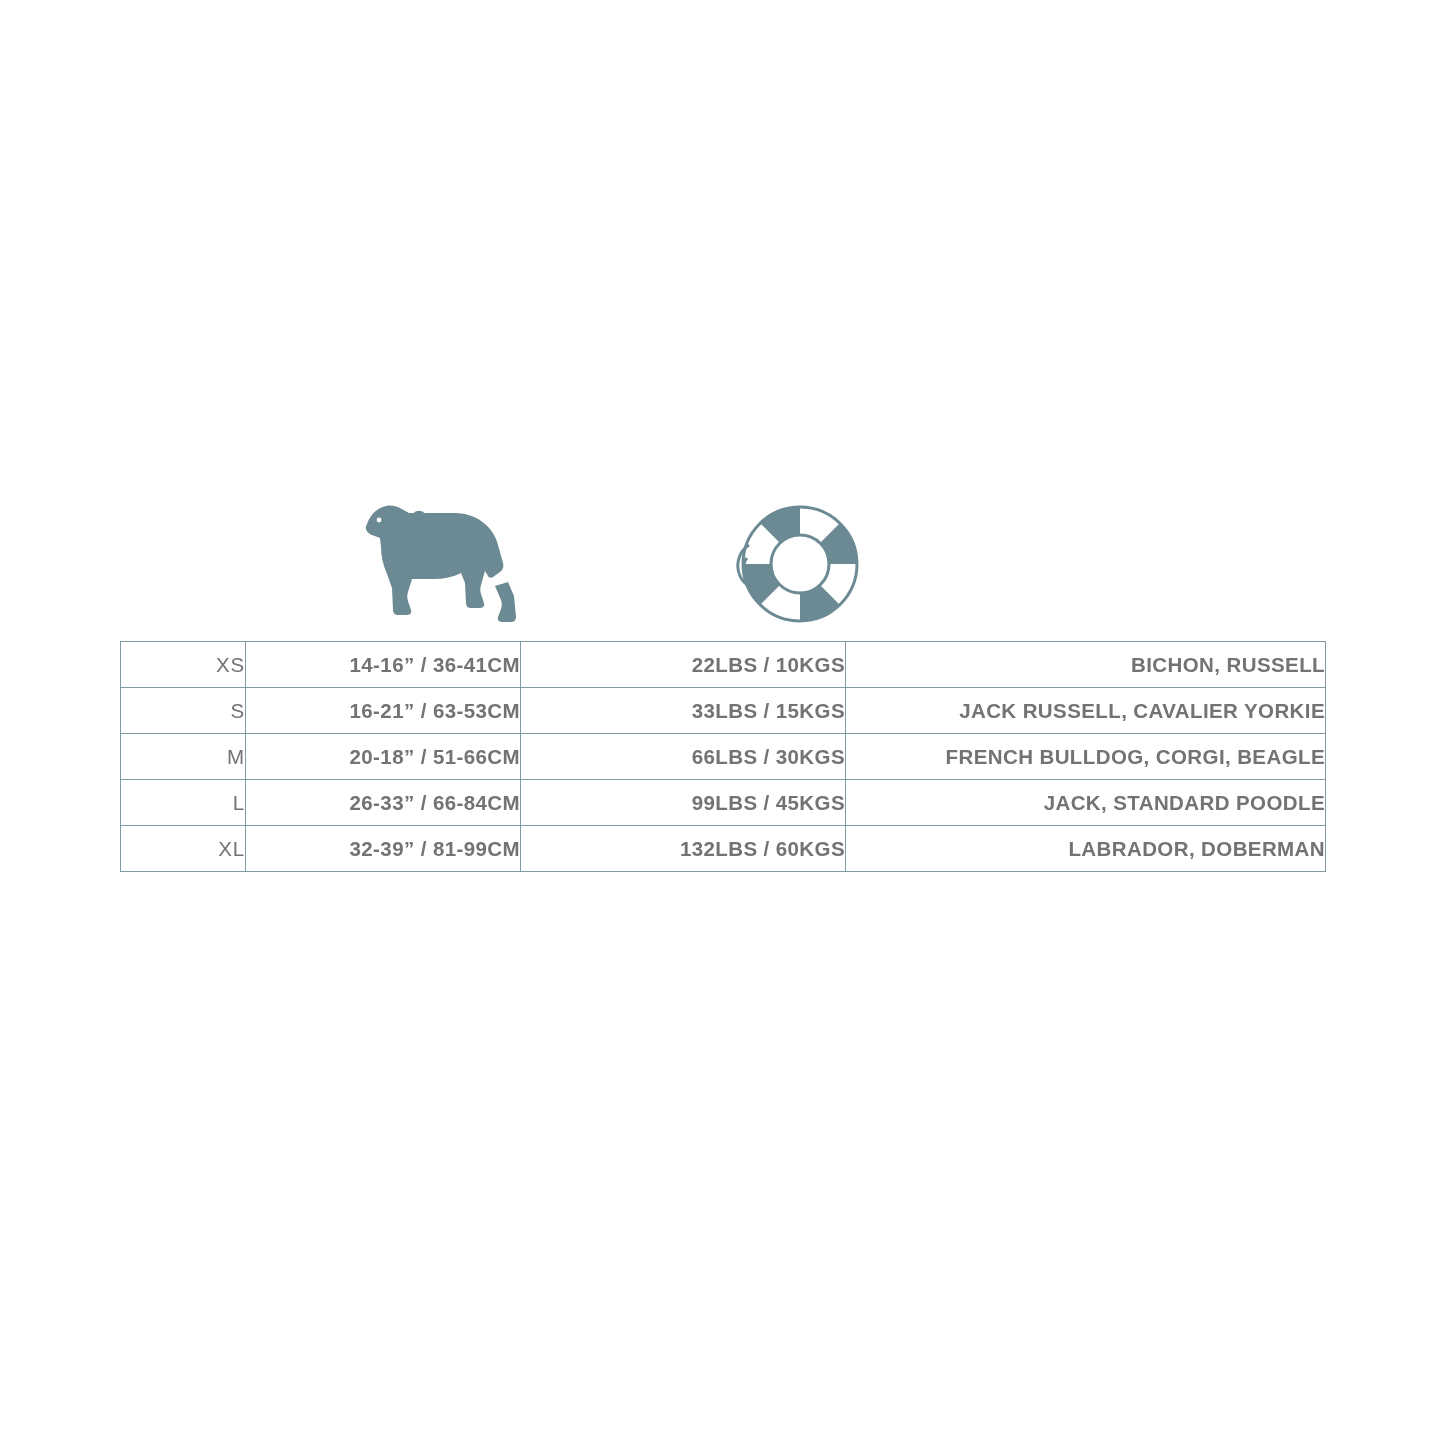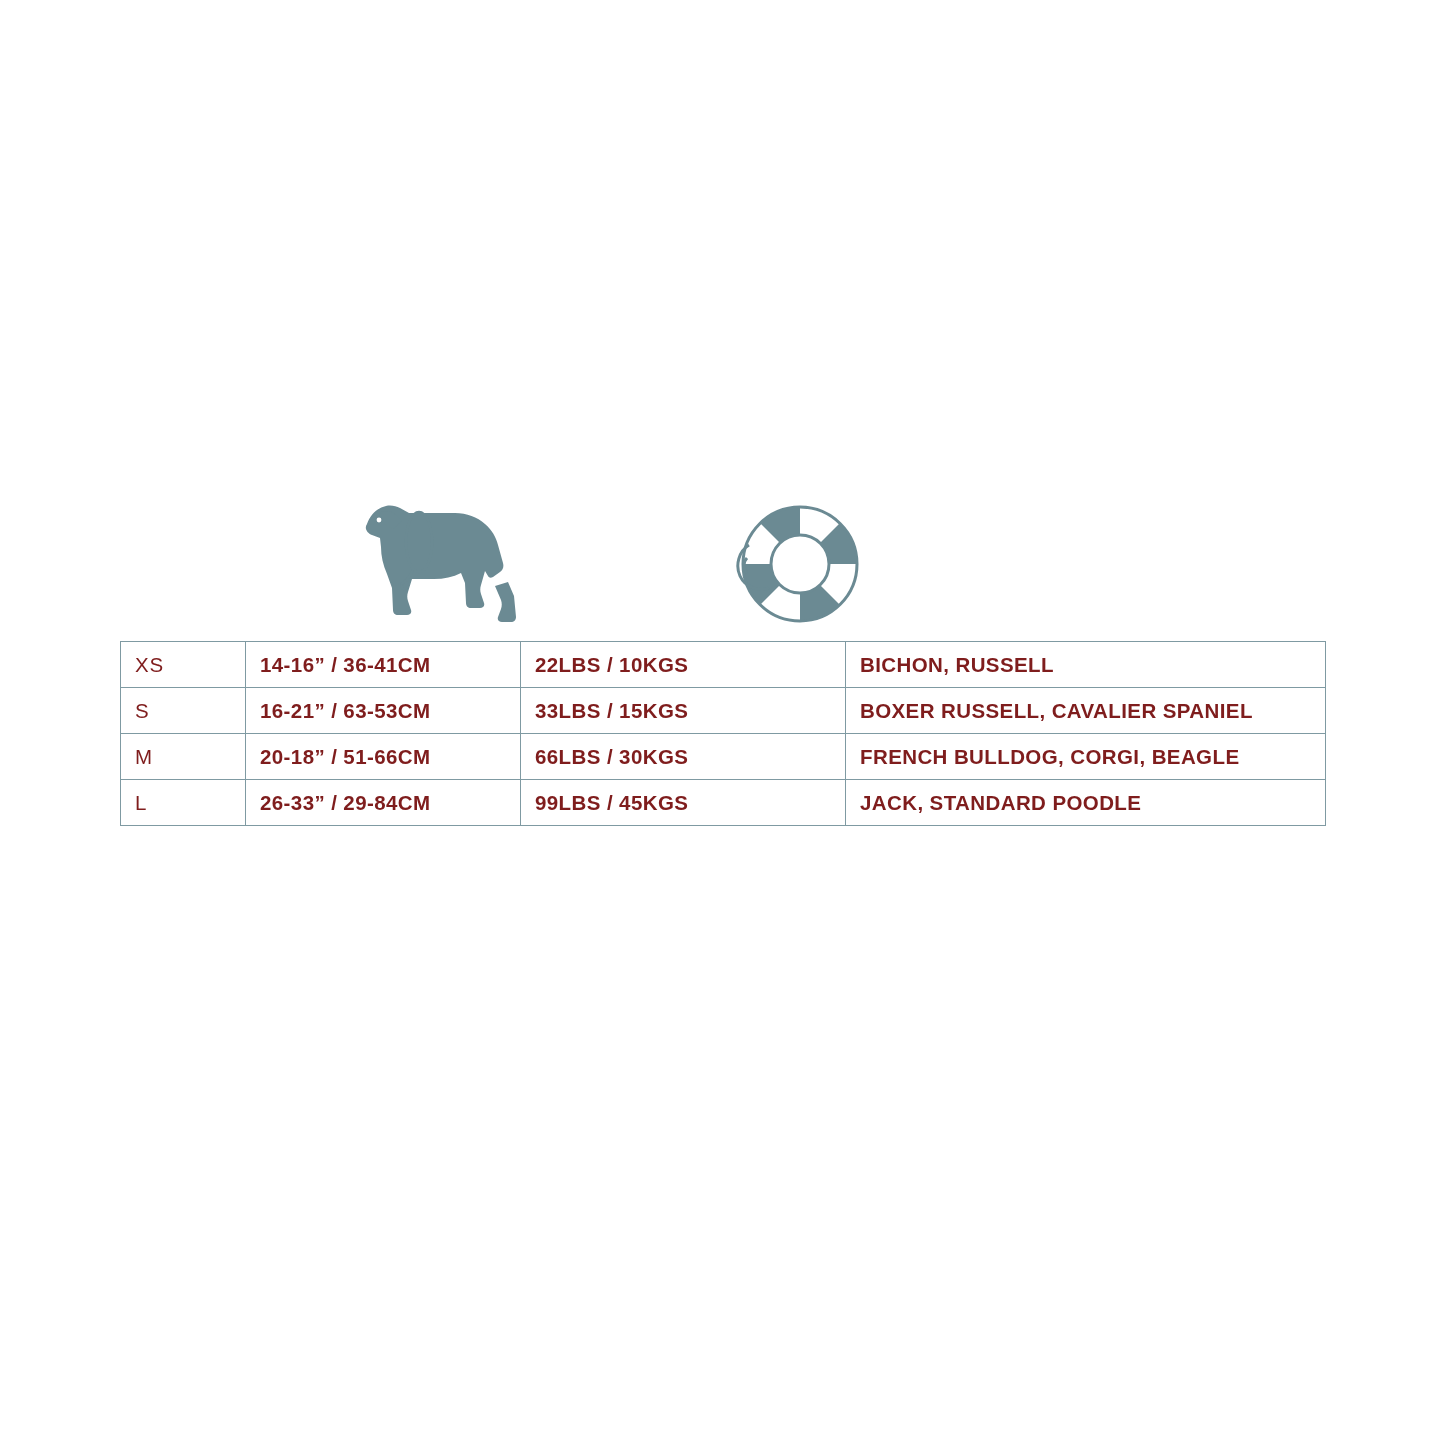--- a/index.html
+++ b/index.html
@@ -47,26 +47,26 @@
     position: absolute;
     left: 120px;
     top: 641px;
     width: 1205px;
     border-collapse: collapse;
     table-layout: fixed;
   }
   .size-table td {
     border: 1px solid #7f9aa2;
     height: 45px;
-    padding: 0 14px;
-    text-align: left;
+    padding: 0 0;
+    text-align: right;
     vertical-align: middle;
     font-size: 20.5px;
     letter-spacing: 0.4px;
-    color: #7f1d1d;
+    color: #737373;
     font-weight: bold;
   }
   .size-table td.size-col {
     font-weight: normal;
     letter-spacing: 0.8px;
   }
   col.c-size   { width: 125px; }
   col.c-neck   { width: 275px; }
   col.c-weight { width: 325px; }
   col.c-breeds { width: 480px; }
@@ -132,30 +132,36 @@
       <tr>
         <td class="size-col">XS</td>
         <td>14-16” / 36-41CM</td>
         <td>22LBS / 10KGS</td>
         <td>BICHON, RUSSELL</td>
       </tr>
       <tr>
         <td class="size-col">S</td>
         <td>16-21” / 63-53CM</td>
         <td>33LBS / 15KGS</td>
-        <td>BOXER RUSSELL, CAVALIER SPANIEL</td>
+        <td>JACK RUSSELL, CAVALIER YORKIE</td>
       </tr>
       <tr>
         <td class="size-col">M</td>
         <td>20-18” / 51-66CM</td>
         <td>66LBS / 30KGS</td>
         <td>FRENCH BULLDOG, CORGI, BEAGLE</td>
       </tr>
       <tr>
         <td class="size-col">L</td>
-        <td>26-33” / 29-84CM</td>
+        <td>26-33” / 66-84CM</td>
         <td>99LBS / 45KGS</td>
         <td>JACK, STANDARD POODLE</td>
+      </tr>
+      <tr>
+        <td class="size-col">XL</td>
+        <td>32-39” / 81-99CM</td>
+        <td>132LBS / 60KGS</td>
+        <td>LABRADOR, DOBERMAN</td>
       </tr>
     </tbody>
   </table>
 
 </div>
 
 </body></html>

